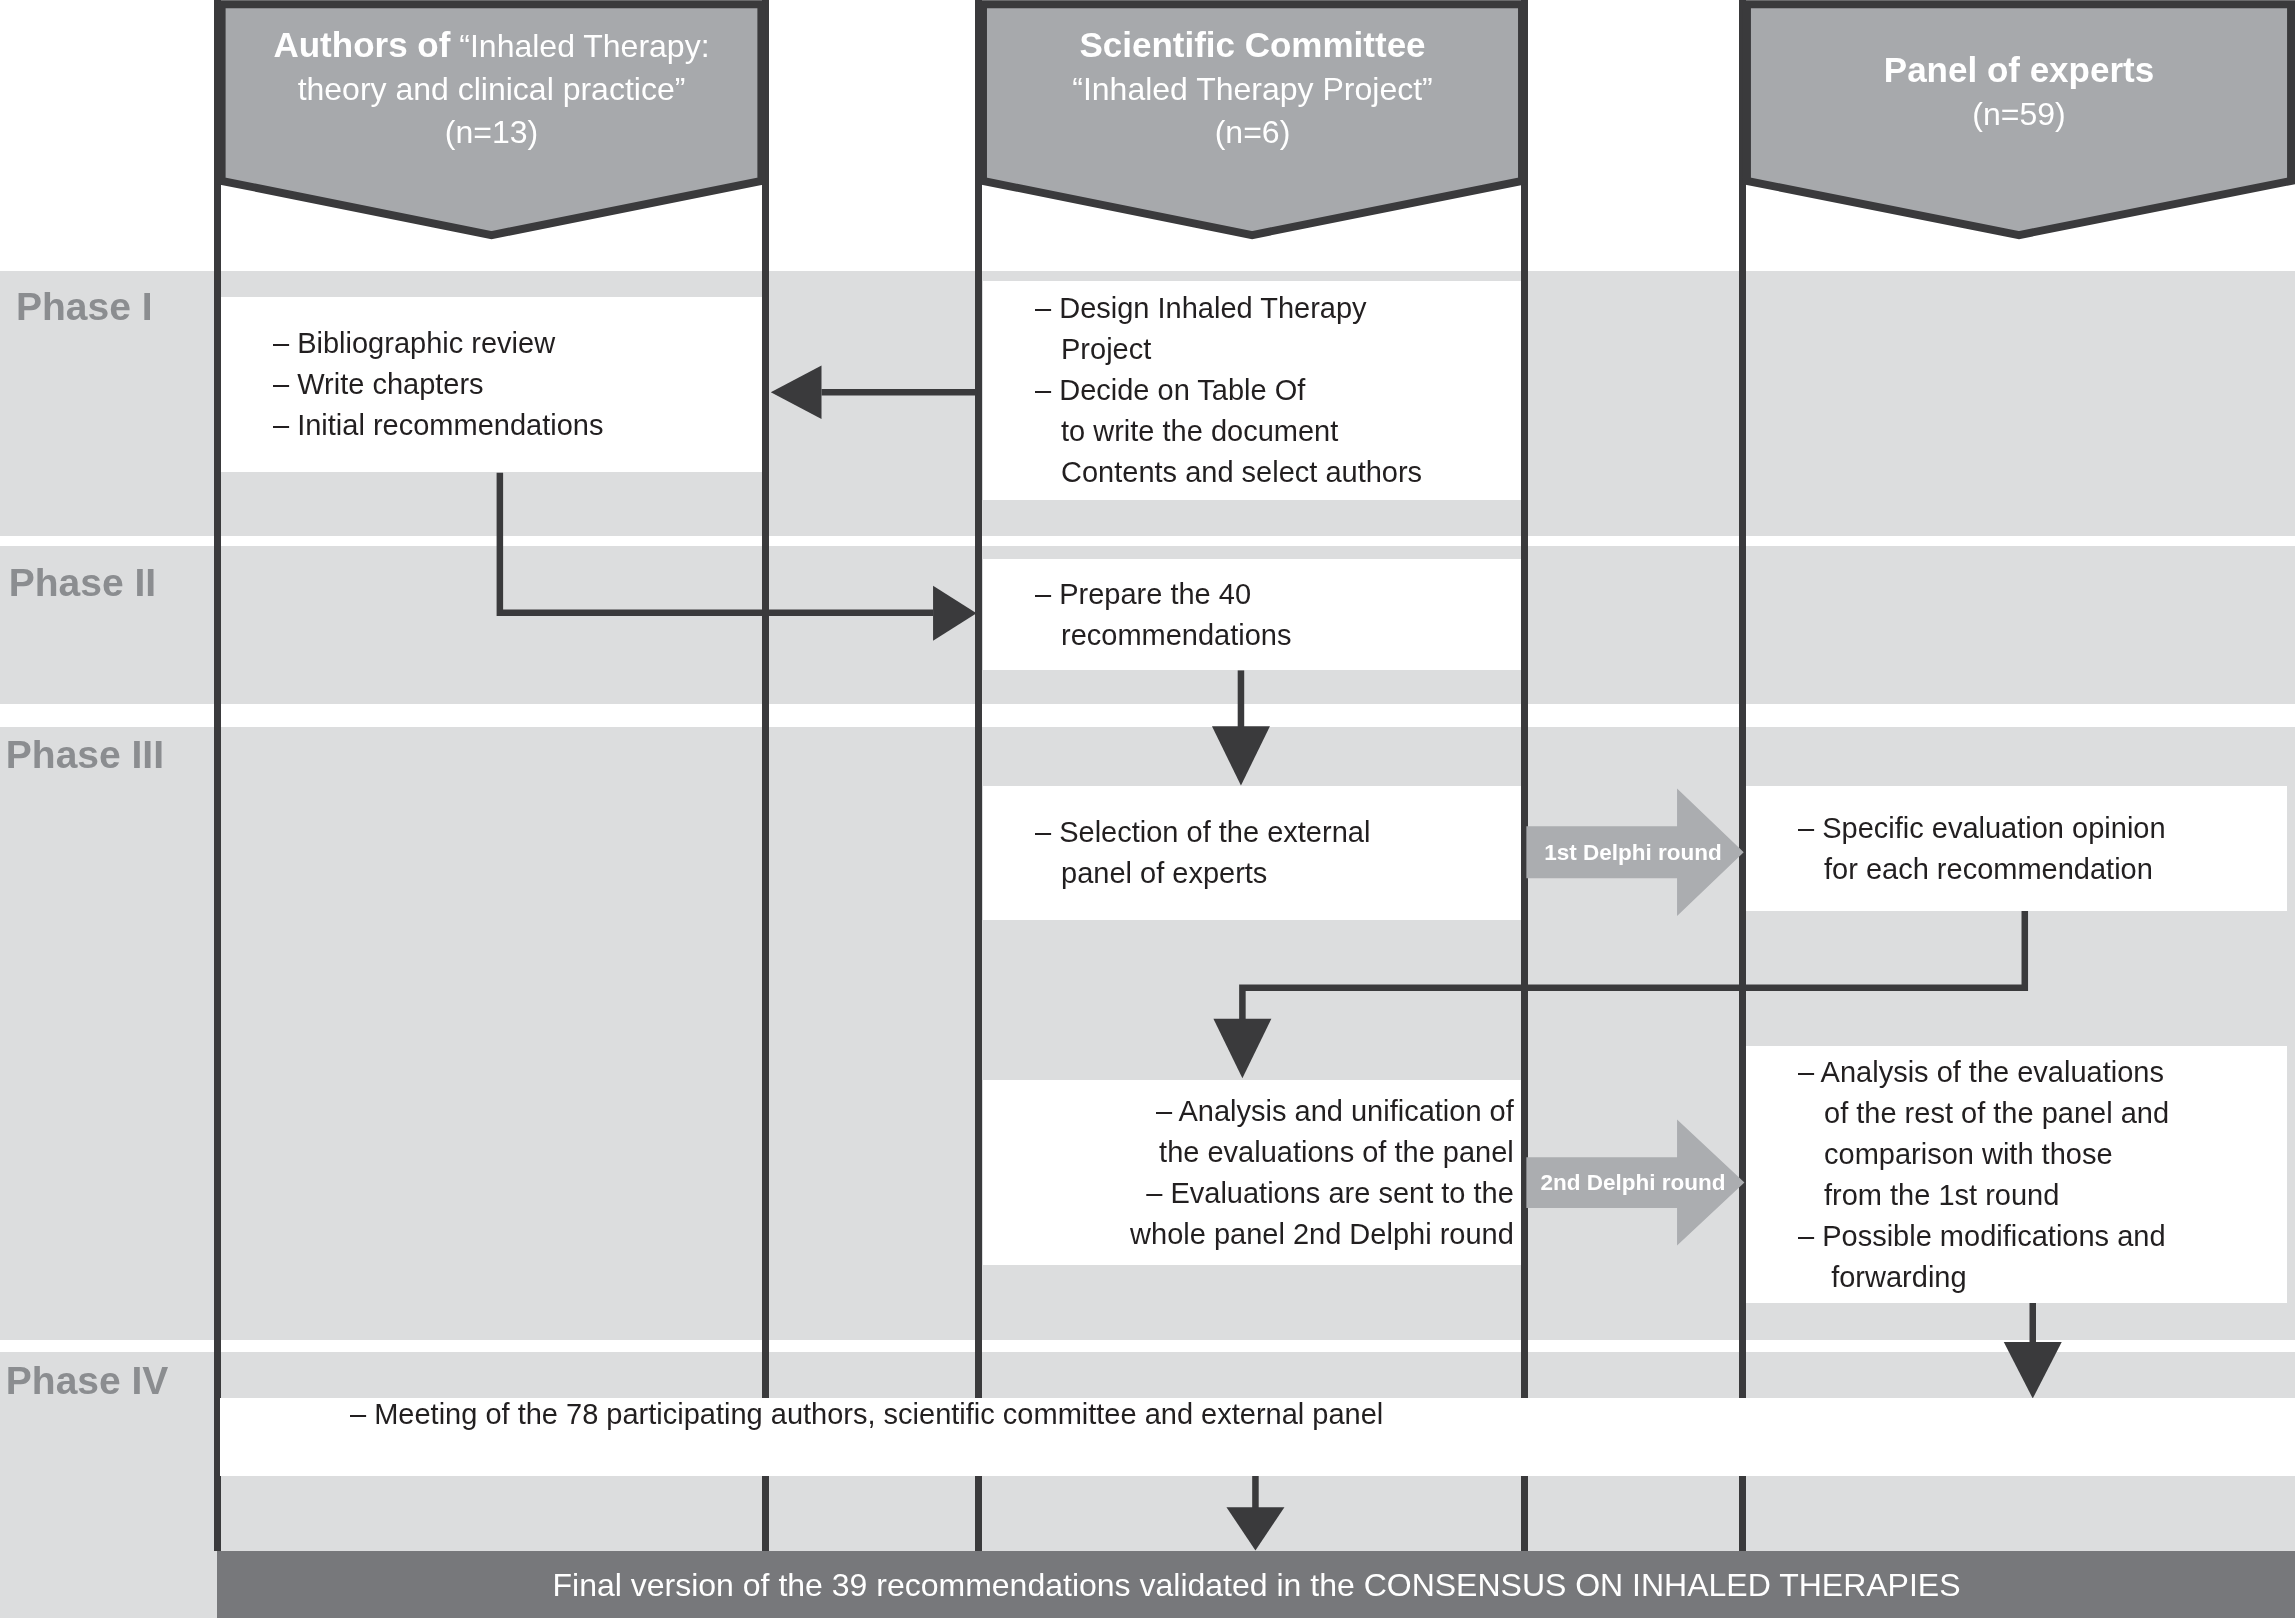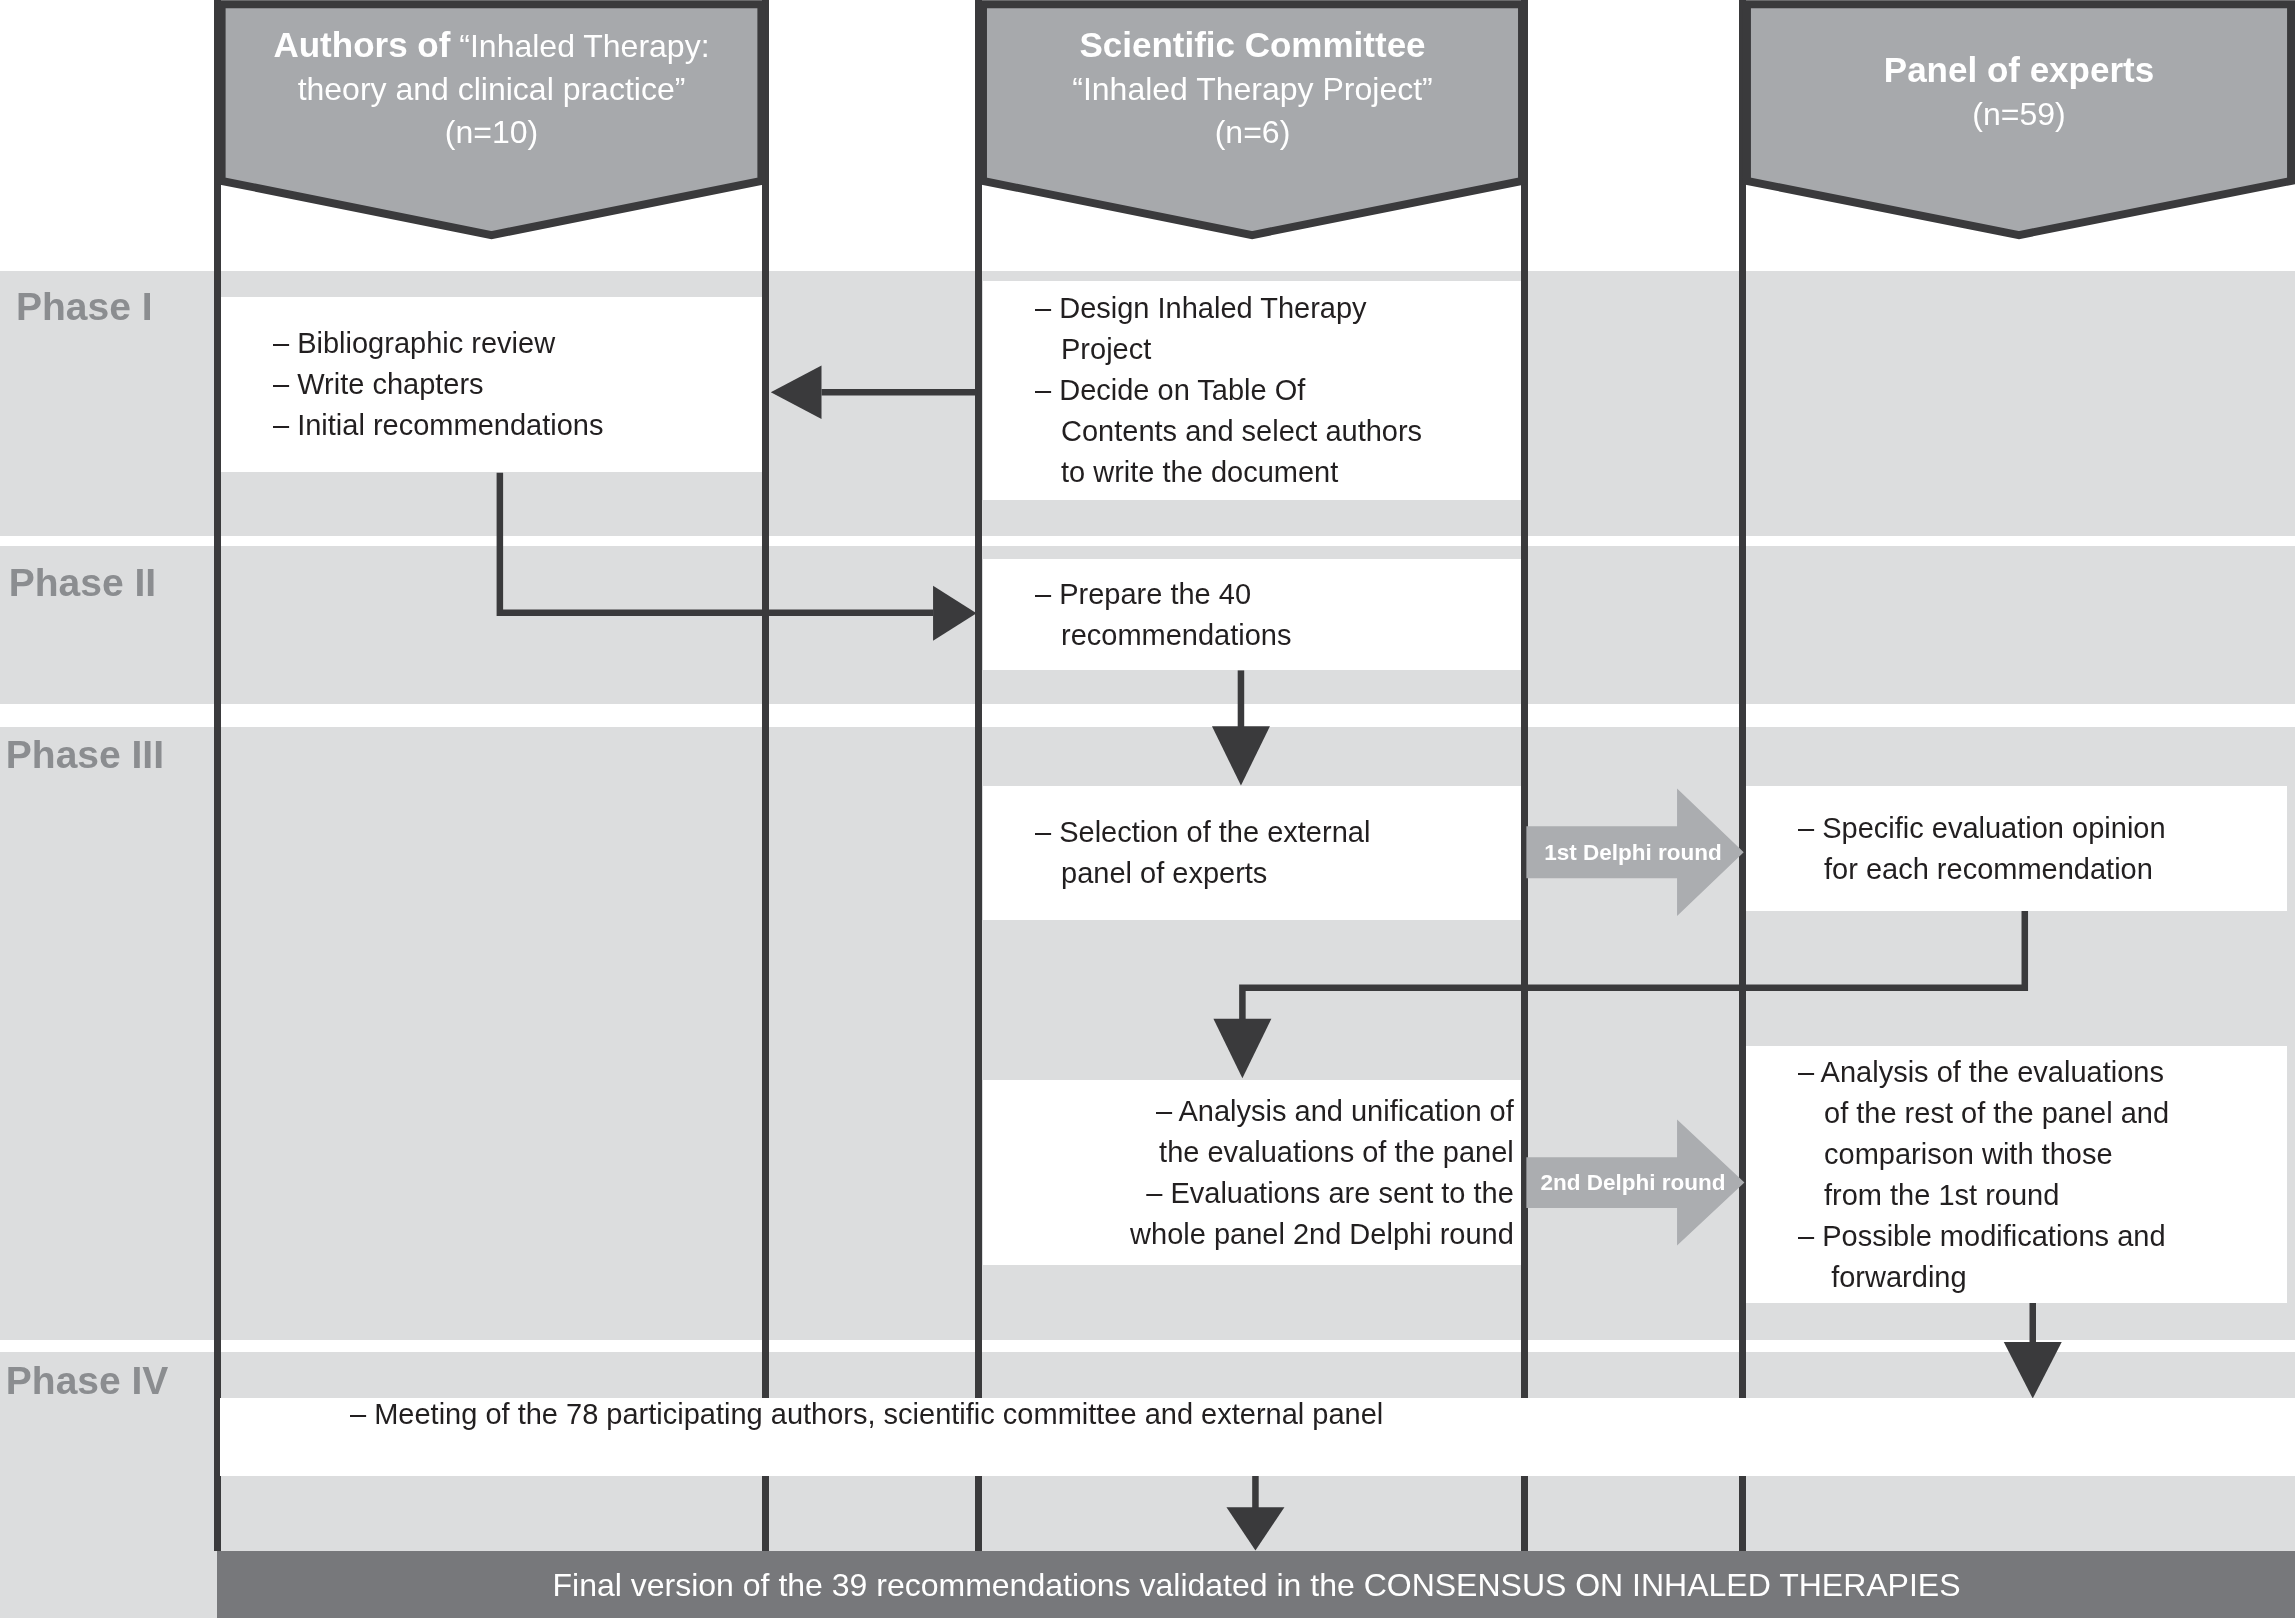--- a/index.html
+++ b/index.html
@@ -102,21 +102,21 @@
   <div class="delphi-label" style="left:1527px;top:838px;">1st Delphi round</div>
   <div class="delphi-label" style="left:1527px;top:1168px;">2nd Delphi round</div>
 
   <div class="banner" style="left:217px;width:549px;height:246px;">
     <svg width="549" height="246" viewBox="0 0 758 340">
       <polygon points="6,6 752,6 752,250 379,325 6,250" fill="#a7a9ac" stroke="#3a3a3c" stroke-width="11"></polygon>
     </svg>
     <div class="banner-text bt12">
       <div><span class="bold">Authors of</span><span> “Inhaled Therapy:</span></div>
       <div>theory and clinical practice”</div>
-      <div>(n=10)</div>
+      <div>(n=13)</div>
     </div>
   </div>
 
   <div class="banner" style="left:978px;width:549px;height:246px;">
     <svg width="549" height="246" viewBox="0 0 757 340">
       <polygon points="6,6 751,6 751,250 378,325 6,250" fill="#a7a9ac" stroke="#3a3a3c" stroke-width="11"></polygon>
     </svg>
     <div class="banner-text bt12">
       <div><span class="bold">Scientific Committee</span></div>
       <div>“Inhaled Therapy Project”</div>
@@ -140,22 +140,22 @@
       <div class="line b">– Write chapters</div>
       <div class="line b">– Initial recommendations</div>
     </div>
   </div>
 
   <div class="box" style="left:983px;top:281px;width:538px;height:219px;">
     <div class="lines">
       <div class="line b">– Design Inhaled Therapy</div>
       <div class="line">Project</div>
       <div class="line b">– Decide on Table Of</div>
+      <div class="line">to write the document</div>
       <div class="line">Contents and select authors</div>
-      <div class="line">to write the document</div>
     </div>
   </div>
 
   <div class="box" style="left:983px;top:559px;width:538px;height:111px;">
     <div class="lines">
       <div class="line b">– Prepare the 40</div>
       <div class="line">recommendations</div>
     </div>
   </div>
 

